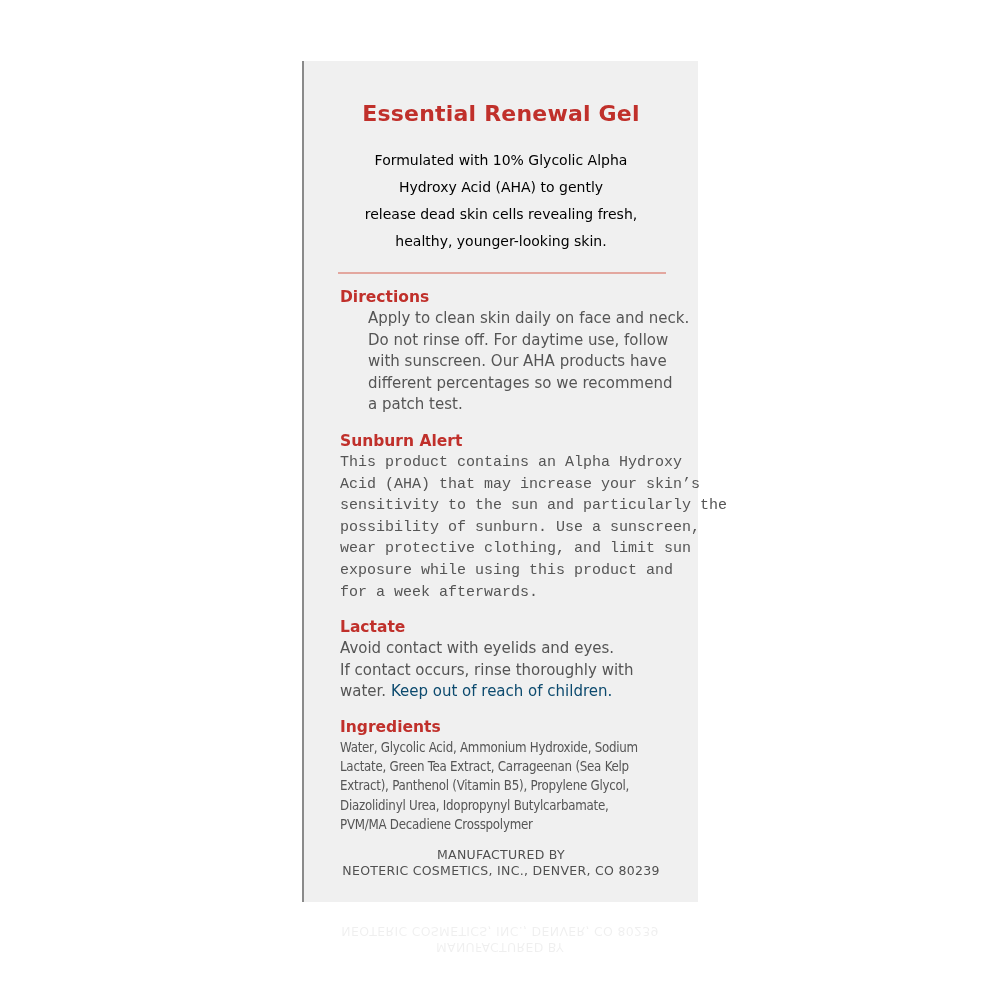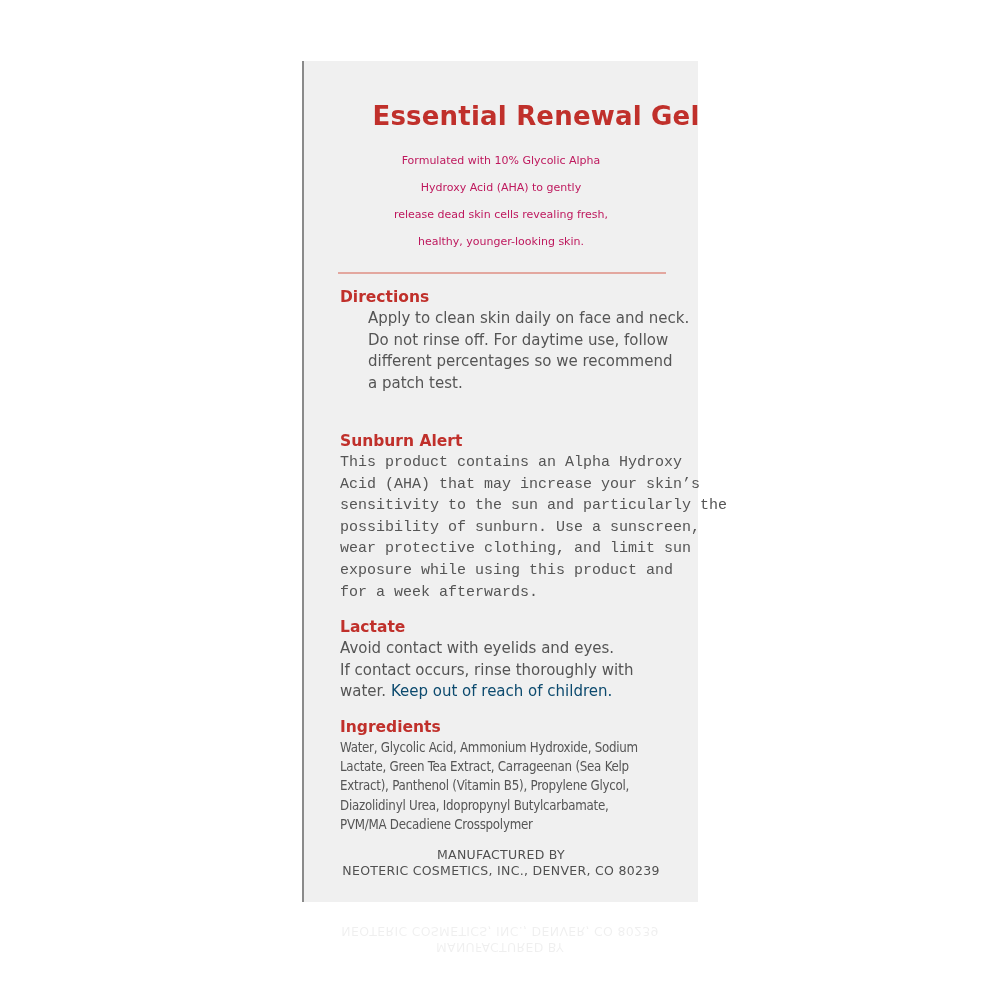--- a/index.html
+++ b/index.html
@@ -8,27 +8,26 @@
       position: relative; overflow: hidden;
       font-family: "DejaVu Sans", sans-serif;
     }
     .panel {
       position: absolute; left: 302px; top: 61px; width: 396px; height: 841px;
       background: #f0f0f0; border-left: 2px solid #8a8a8a; box-sizing: border-box;
     }
     .abs { position: absolute; white-space: nowrap; }
     .title {
       left: 0; width: 394px; top: 40px; text-align: center;
-      font-size: 26px; font-weight: bold; color: var(--accent);
+      font-size: 22px; font-weight: bold; color: var(--accent);
       letter-spacing: 0.2px;
-      margin-left: 35px;
     }
     .intro {
       left: 0; width: 394px; top: 86px; text-align: center;
-      font-size: 11px; line-height: 27px; color: #be185d;
+      font-size: 14px; line-height: 27px; color: #000000;
     }
     .intro div { white-space: nowrap; }
     .divider {
       position: absolute; left: 34px; width: 328px; top: 211px; height: 2px;
       background: var(--divider);
     }
     .heading {
       left: 36px; font-size: 15.5px; font-weight: bold; color: var(--accent);
     }
     .body {
@@ -64,20 +63,21 @@
     <div>release dead skin cells revealing fresh,</div>
     <div>healthy, younger-looking skin.</div>
   </div>
 
   <div class="divider"></div>
 
   <div class="abs heading" style="top:227px;">Directions</div>
   <div class="abs body" style="top:247px;margin-left:28px;">
     <div>Apply to clean skin daily on face and neck.</div>
     <div>Do not rinse off. For daytime use, follow</div>
+    <div>with sunscreen. Our AHA products have</div>
     <div>different percentages so we recommend</div>
     <div>a patch test.</div>
   </div>
 
   <div class="abs heading" style="top:371px;">Sunburn Alert</div>
   <div class="abs body" style="top:391px;font-family:Liberation Mono, monospace;">
     <div>This product contains an Alpha Hydroxy</div>
     <div>Acid (AHA) that may increase your skin’s</div>
     <div>sensitivity to the sun and particularly the</div>
     <div>possibility of sunburn. Use a sunscreen,</div>

